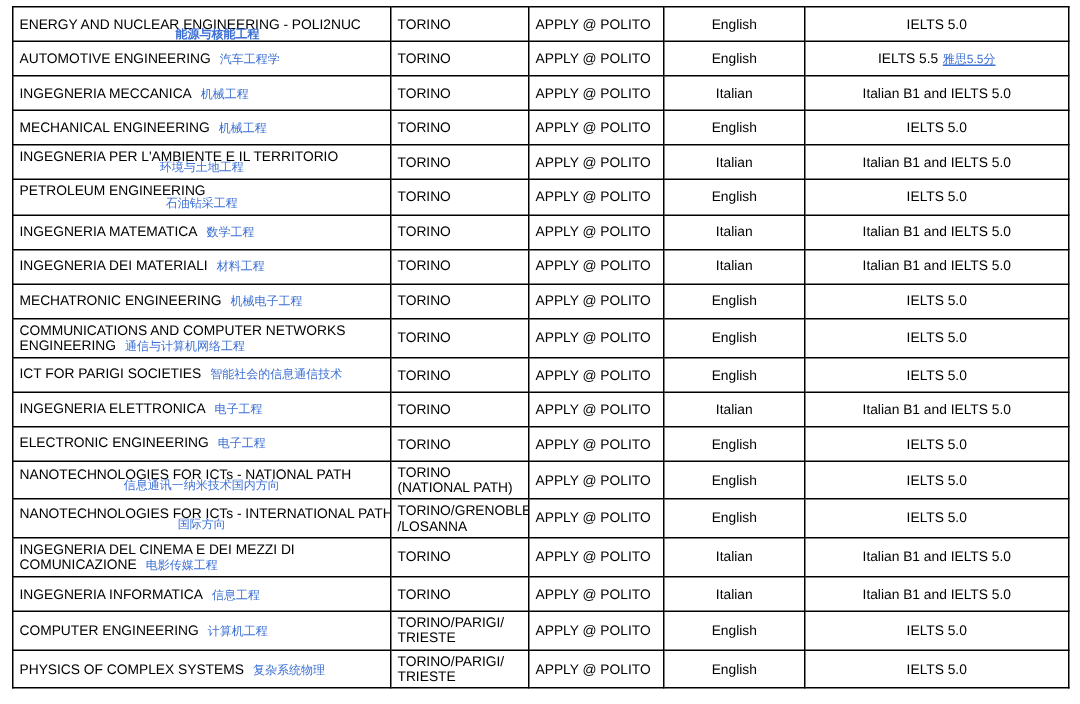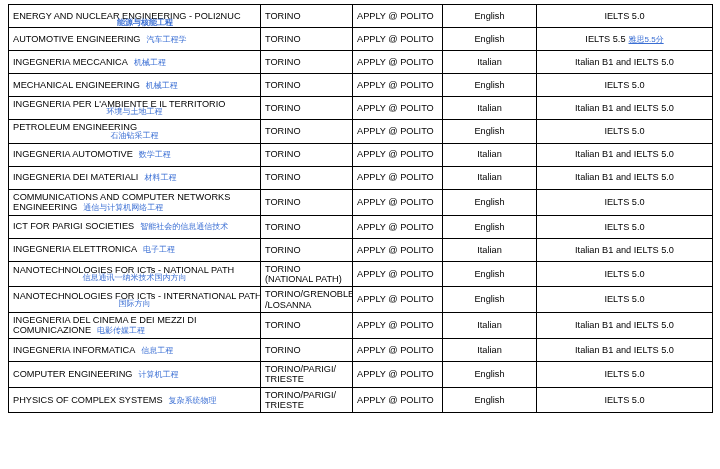--- a/index.html
+++ b/index.html
@@ -150,53 +150,67 @@
           <td class="req"><span>Italian B1 and IELTS 5.0</span></td>
         </tr>
         <tr>
           <td class="name tall"><span class="en">PETROLEUM ENGINEERING</span><span class="cn-below">石油钻采工程</span></td>
           <td class="city city-ml">TORINO</td>
           <td class="apply">APPLY @ POLITO</td>
           <td class="lang">English</td>
           <td class="req"><span>IELTS 5.0</span></td>
         </tr>
         <tr>
-          <td class="name"><span class="en">INGEGNERIA AUTOMOTIVE</span><span class="cn">数学工程</span></td>
+          <td class="name"><span class="en">INGEGNERIA MATEMATICA</span><span class="cn">数学工程</span></td>
           <td class="city city-ml">TORINO</td>
           <td class="apply">APPLY @ POLITO</td>
           <td class="lang">Italian</td>
           <td class="req"><span>Italian B1 and IELTS 5.0</span></td>
         </tr>
         <tr>
           <td class="name"><span class="en">INGEGNERIA DEI MATERIALI</span><span class="cn">材料工程</span></td>
           <td class="city city-ml">TORINO</td>
           <td class="apply">APPLY @ POLITO</td>
           <td class="lang">Italian</td>
           <td class="req"><span>Italian B1 and IELTS 5.0</span></td>
         </tr>
         <tr>
+          <td class="name"><span class="en">MECHATRONIC ENGINEERING</span><span class="cn">机械电子工程</span></td>
+          <td class="city city-ml">TORINO</td>
+          <td class="apply">APPLY @ POLITO</td>
+          <td class="lang">English</td>
+          <td class="req"><span>IELTS 5.0</span></td>
+        </tr>
+        <tr>
           <td class="name tall"><span class="en wrap">COMMUNICATIONS AND COMPUTER NETWORKS ENGINEERING</span><span class="cn">通信与计算机网络工程</span></td>
           <td class="city city-ml">TORINO</td>
           <td class="apply">APPLY @ POLITO</td>
           <td class="lang">English</td>
           <td class="req"><span>IELTS 5.0</span></td>
         </tr>
         <tr>
           <td class="name"><span class="en">ICT FOR PARIGI SOCIETIES</span><span class="cn">智能社会的信息通信技术</span></td>
           <td class="city city-ml">TORINO</td>
           <td class="apply">APPLY @ POLITO</td>
           <td class="lang">English</td>
           <td class="req"><span>IELTS 5.0</span></td>
         </tr>
         <tr>
           <td class="name"><span class="en">INGEGNERIA ELETTRONICA</span><span class="cn">电子工程</span></td>
           <td class="city city-ml">TORINO</td>
           <td class="apply">APPLY @ POLITO</td>
           <td class="lang">Italian</td>
           <td class="req"><span>Italian B1 and IELTS 5.0</span></td>
+        </tr>
+        <tr>
+          <td class="name"><span class="en">ELECTRONIC ENGINEERING</span><span class="cn">电子工程</span></td>
+          <td class="city city-ml">TORINO</td>
+          <td class="apply">APPLY @ POLITO</td>
+          <td class="lang">English</td>
+          <td class="req"><span>IELTS 5.0</span></td>
         </tr>
         <tr>
           <td class="name tall"><span class="en">NANOTECHNOLOGIES FOR ICTs - NATIONAL PATH</span><span class="cn-below">信息通讯一纳米技术国内方向</span></td>
           <td class="city city-ml">TORINO (NATIONAL PATH)</td>
           <td class="apply">APPLY @ POLITO</td>
           <td class="lang">English</td>
           <td class="req"><span>IELTS 5.0</span></td>
         </tr>
         <tr>
           <td class="name tall"><span class="en">NANOTECHNOLOGIES FOR ICTs - INTERNATIONAL PATH</span><span class="cn-below">国际方向</span></td>

